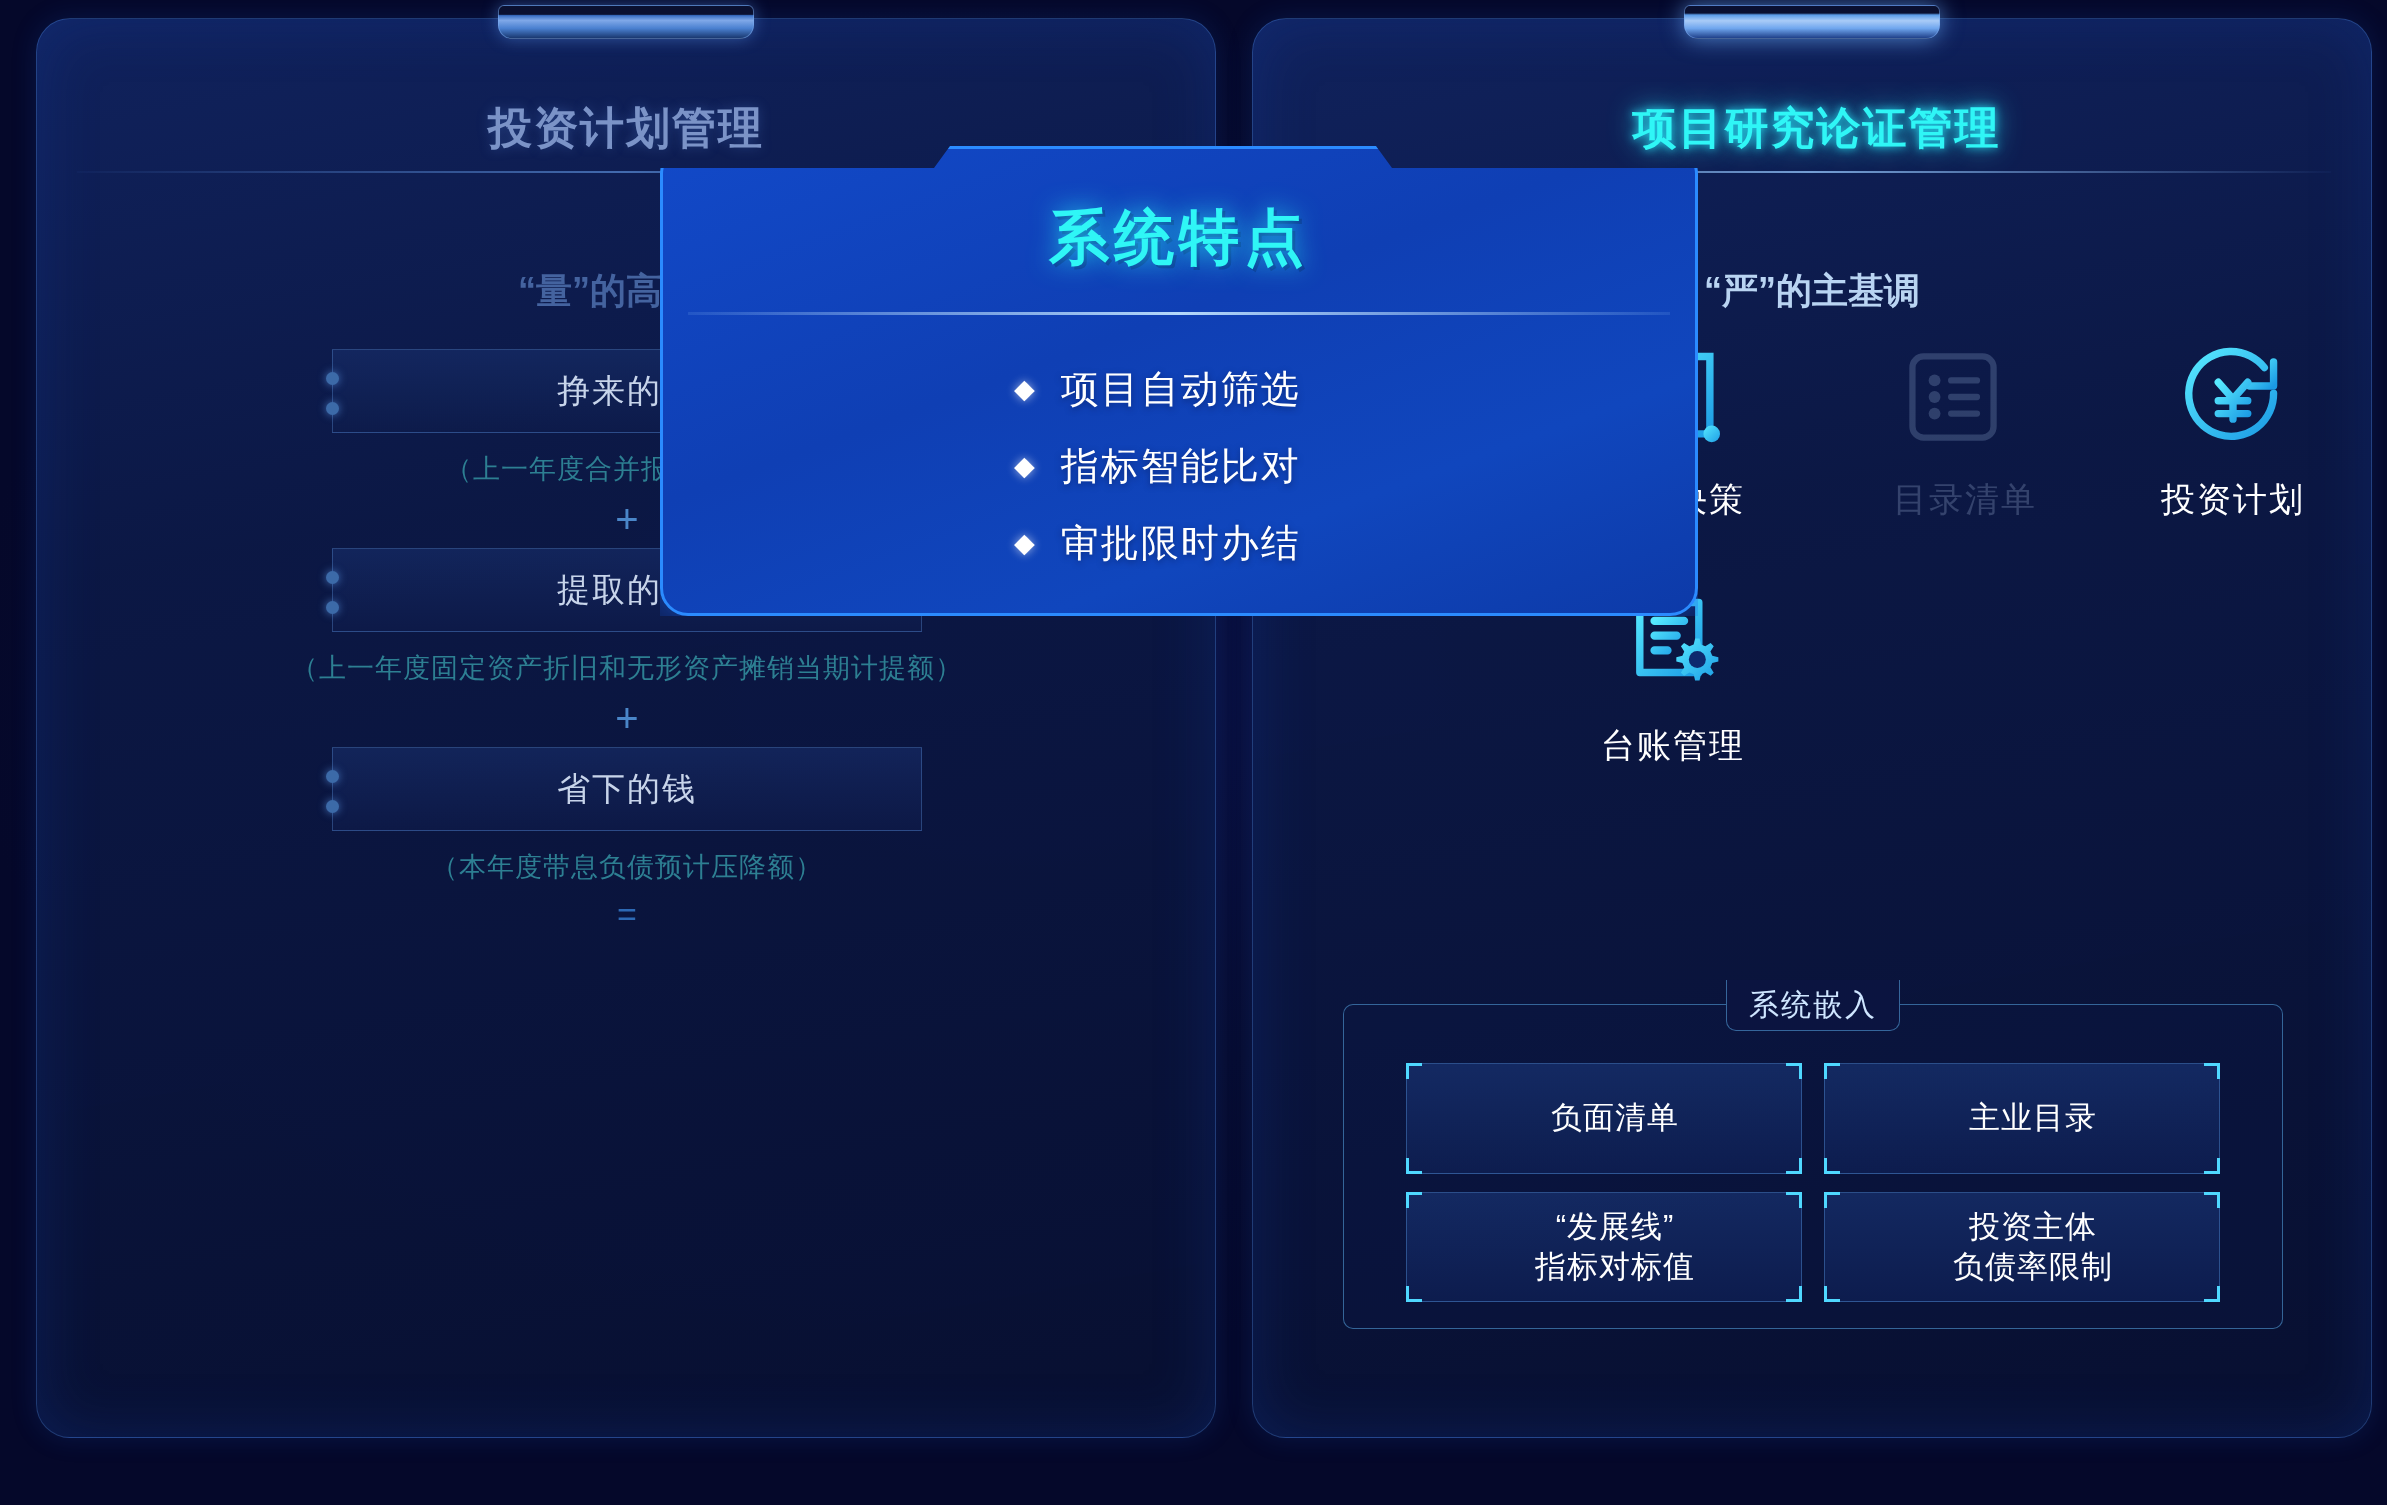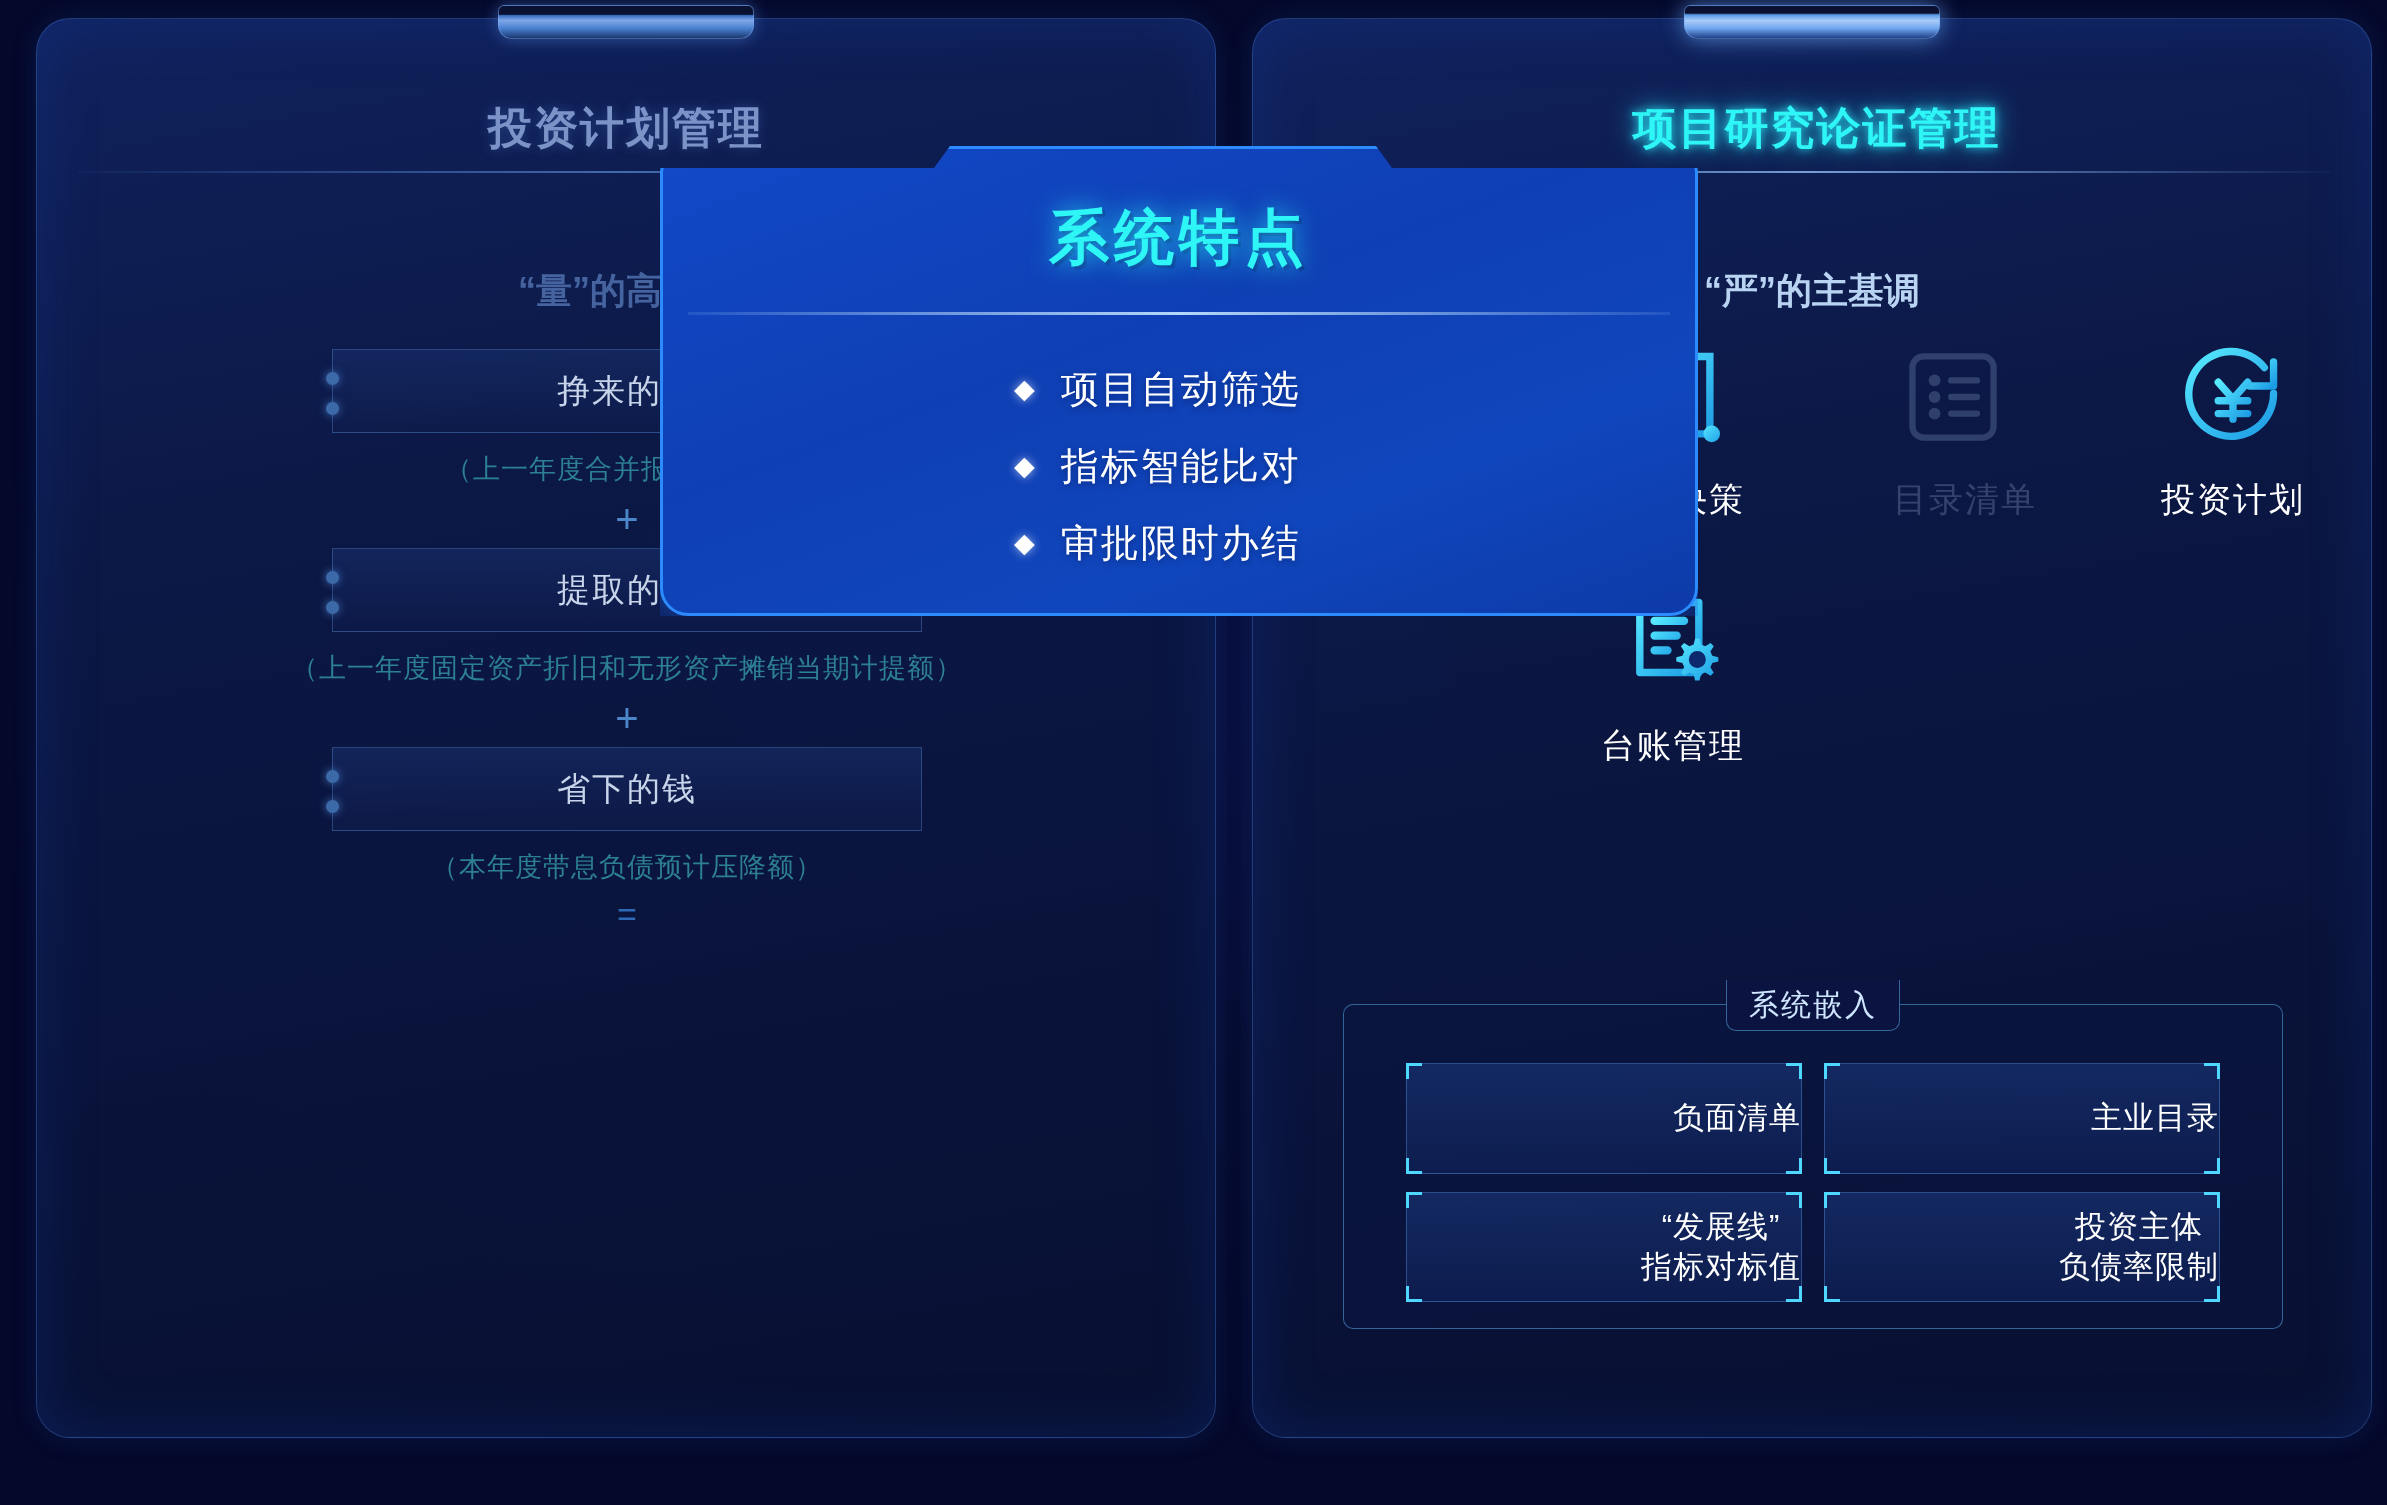--- a/index.html
+++ b/index.html
@@ -134,21 +134,21 @@
   }
   .embed-cells {
     position: absolute; inset: 58px 62px 26px 62px;
     display: grid; grid-template-columns: 1fr 1fr; grid-template-rows: 1fr 1fr;
     gap: 18px 22px;
   }
   .embed-cell {
     position: relative;
     border: 1px solid rgba(80,140,210,0.45);
     background: linear-gradient(180deg, rgba(26,54,120,0.62), rgba(16,34,90,0.62));
-    display: flex; align-items: center; justify-content: flex-end;
+    display: flex; align-items: center; justify-content: center;
     text-align: center; color: #ffffff; font-size: 31px; line-height: 1.28;
     letter-spacing: 1px;
     padding-left: 22px;
   }
   .embed-cell i { position: absolute; width: 16px; height: 16px; border-color: #4fd8ff; border-style: solid; border-width: 0; }
   .embed-cell i.tl { top:-1px; left:-1px; border-top-width:3px; border-left-width:3px; }
   .embed-cell i.tr { top:-1px; right:-1px; border-top-width:3px; border-right-width:3px; }
   .embed-cell i.bl { bottom:-1px; left:-1px; border-bottom-width:3px; border-left-width:3px; }
   .embed-cell i.br { bottom:-1px; right:-1px; border-bottom-width:3px; border-right-width:3px; }
 

